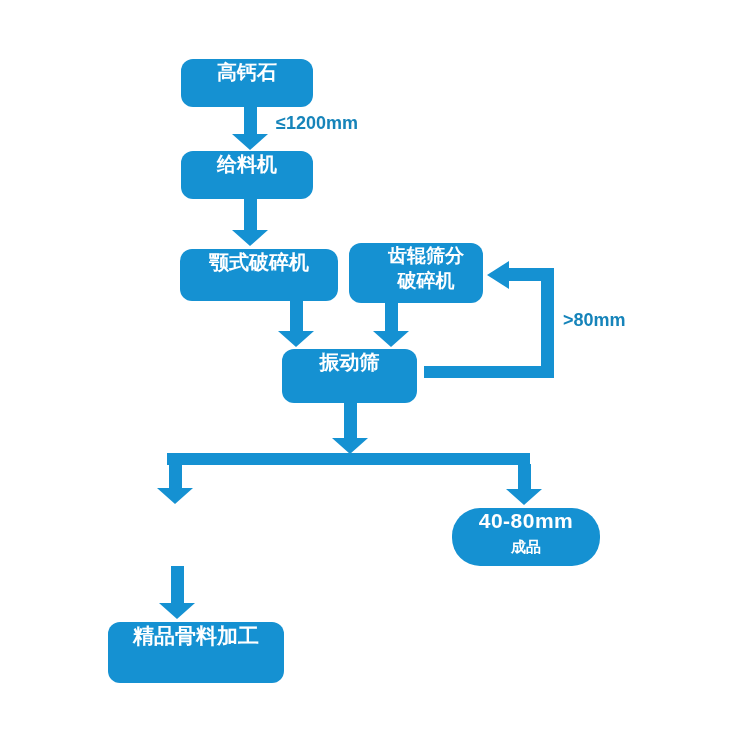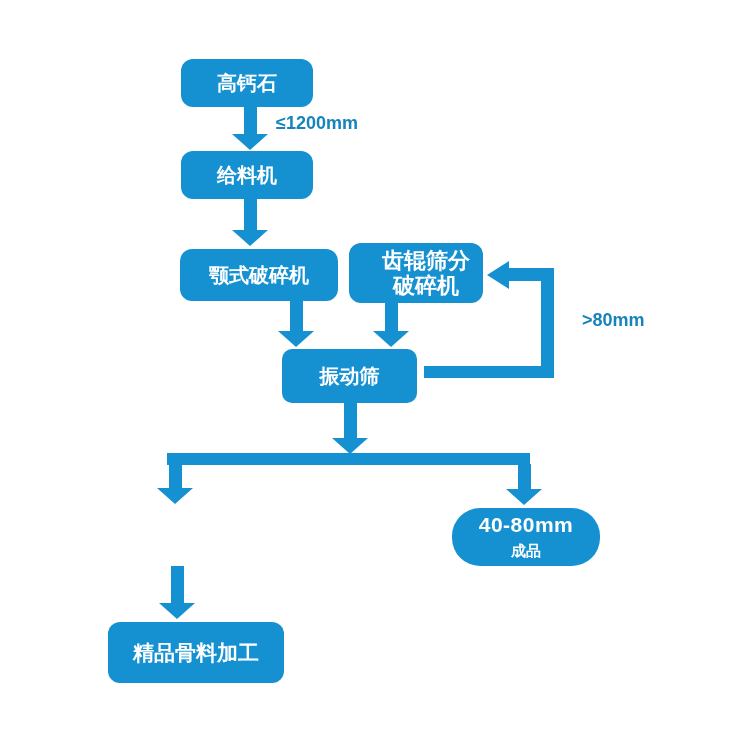--- a/index.html
+++ b/index.html
@@ -21,28 +21,27 @@
   }
 
   .node {
     position: absolute;
     background: var(--node-fill);
     color: var(--node-text);
     border-radius: 12px;
     display: flex;
     flex-direction: column;
     align-items: center;
-    justify-content: center;
     font-weight: bold;
     text-align: center;
   }
   .node .line { display: block; }
   .fs20 { font-size: 20px; }
   .fs21 { font-size: 21px; }
-  .two-line .line { font-size: 22px; line-height: 25px; margin-left: 20px; }
+  .two-line .line { font-size: 19px; line-height: 25px; margin-left: 20px; }
   .num-line { font-size: 21px; line-height: 26px; letter-spacing: 0.5px; }
   .cjk-line { font-size: 15px; line-height: 25px; }
 
   
   .varrow { position: absolute; width: 36px; }
   .varrow .bar {
     position: absolute;
     left: 11.5px; top: 0; bottom: 14px;
     width: 13px;
     background: var(--node-fill);
@@ -89,21 +88,21 @@
 
   <div class="node" style="left:180px; top:249px; width:158px; height:52px;">
     <span class="line fs20">颚式破碎机</span>
   </div>
 
   <div class="node two-line" style="left:349px; top:243px; width:134px; height:60px;">
     <span class="line">齿辊筛分</span>
     <span class="line">破碎机</span>
   </div>
 
-  <div class="node" style="left:282px; top:349px; width:135px; height:54px;border-radius:10px;">
+  <div class="node" style="left:282px; top:349px; width:135px; height:54px;">
     <span class="line fs20">振动筛</span>
   </div>
 
 
   <div class="node" style="left:452px; top:508px; width:148px; height:58px;border-radius:28px;">
     <span class="line num-line">40-80mm</span>
     <span class="line cjk-line">成品</span>
   </div>
 
   <div class="node" style="left:108px; top:622px; width:176px; height:61px;">
@@ -152,15 +151,15 @@
     <span class="head"></span>
   </div>
 
   <div class="hbar" style="left:424px; top:366px; width:130px; height:12px;"></div>
   <div class="hbar" style="left:541px; top:268px; width:13px; height:110px;"></div>
   <div class="hbar" style="left:509px; top:268px; width:45px; height:13px;"></div>
   <span class="head-left" style="left:487px; top:261px;"></span>
 
   <div class="edge-label" style="left:276px; top:113px;">≤1200mm</div>
 
-  <div class="edge-label" style="left:563px; top:310px;margin-left:19px;">&gt;80mm</div>
+  <div class="edge-label" style="left:563px; top:310px;">&gt;80mm</div>
 
 </div>
 
 </body></html>

